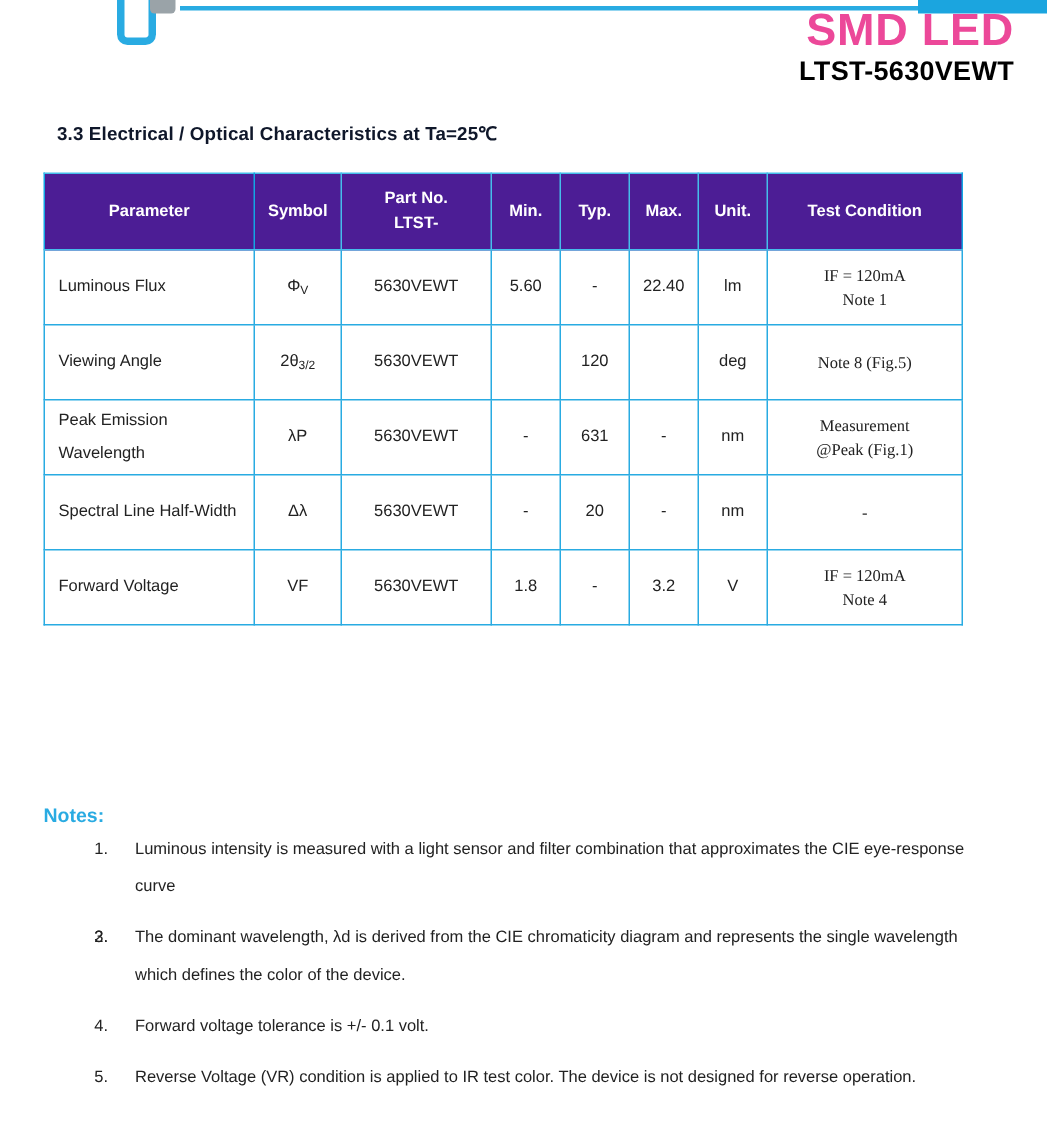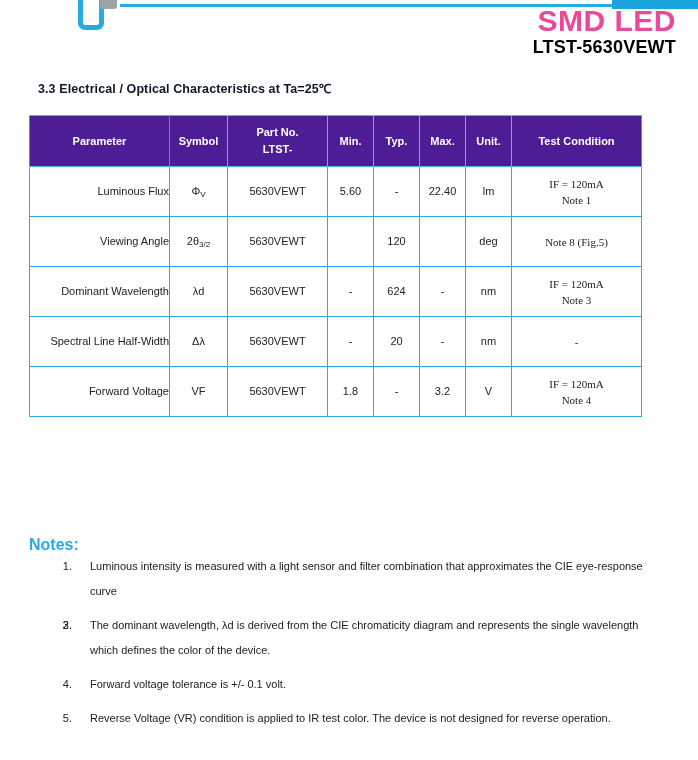--- a/index.html
+++ b/index.html
@@ -111,41 +111,41 @@
     border-right-color: #12A6E3;
   }
   .spec-table tbody td {
     height: 49px;
     color: #222222;
     font-size: 11px;
     text-align: center;
     line-height: 17px;
   }
   .spec-table tbody td.param {
-    text-align: right;
+    text-align: left;
     padding-left: 9px;
     margin-top: 18px;
   }
   .spec-table tbody td.cond {
     line-height: 16px;
     font-family: Liberation Serif, serif;
   }
   .two-line { display: block; }
   sub {
     font-size: 8px;
     vertical-align: baseline;
     position: relative;
     top: 2px;
   }
 
   
   .notes-title {
     position: absolute;
     left: 29px; top: 536px;
-    font-size: 16px;
+    font-size: 13px;
     font-weight: bold;
     color: #29ABE2;
   }
   .notes-list {
     position: absolute;
     left: 52px; top: 554px;
     width: 610px;
     margin: 0;
     padding: 0;
     list-style: none;
@@ -228,30 +228,33 @@
         <td>5630VEWT</td>
         <td></td>
         <td>120</td>
         <td></td>
         <td>deg</td>
         <td class="cond">
           <span class="two-line">Note 8 (Fig.5)</span>
         </td>
       </tr>
       <tr>
-        <td class="param">Dominant Wavelength</td>
-        <td><span>λd</span></td>
-        <td>5630VEWT</td>
-        <td>-</td>
-        <td>624</td>
+        <td class="param">
+          <span class="two-line">Peak Emission</span>
+          <span class="two-line" style="margin-top: 5px;">Wavelength</span>
+        </td>
+        <td><span>λP</span></td>
+        <td>5630VEWT</td>
+        <td>-</td>
+        <td>631</td>
         <td>-</td>
         <td>nm</td>
         <td class="cond">
-          <span class="two-line">IF = 120mA</span>
-          <span class="two-line">Note 3</span>
+          <span class="two-line">Measurement</span>
+          <span class="two-line">@Peak (Fig.1)</span>
         </td>
       </tr>
       <tr>
         <td class="param">Spectral Line Half-Width</td>
         <td><span>Δλ</span></td>
         <td>5630VEWT</td>
         <td>-</td>
         <td>20</td>
         <td>-</td>
         <td>nm</td>

